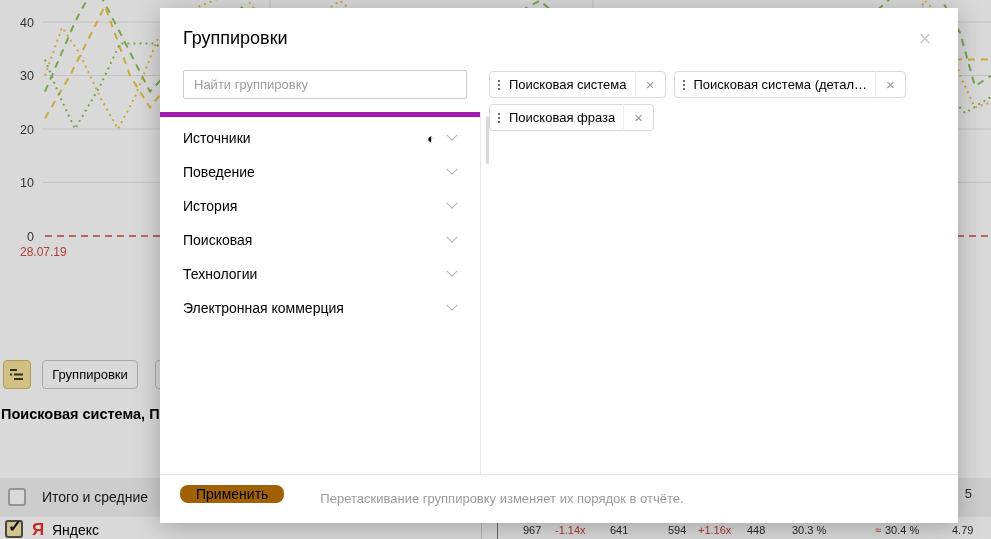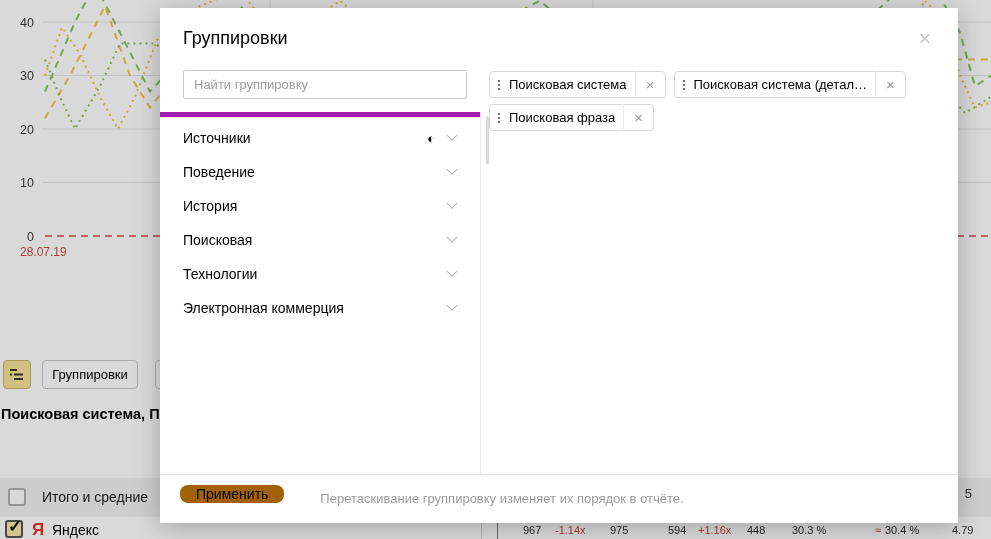--- a/index.html
+++ b/index.html
@@ -128,21 +128,21 @@
 
     <div class="checkbox row-check">
       <span class="tick">✓</span>
     </div>
     <div class="yandex-logo">Я</div>
     <div class="yandex-name">Яндекс</div>
 
     <div class="metrics-row" id="metricsRow">
         <span class="metric" style="left: 523px;">967</span>
         <span class="metric red" style="left: 555px;">-1.14x</span>
-        <span class="metric" style="left: 610px;">975</span>
+        <span class="metric" style="left: 610px;">641</span>
         <span class="metric" style="left: 668px;">594</span>
         <span class="metric red" style="left: 698px;">+1.16x</span>
         <span class="metric" style="left: 747px;">448</span>
         <span class="metric" style="left: 792px;">30.3 %</span>
         <span class="metric red" style="left: 875px;">≈</span>
         <span class="metric" style="left: 885px;">30.4 %</span>
         <span class="metric" style="left: 952px;">4.79</span>
       </div>
   </div>
 

